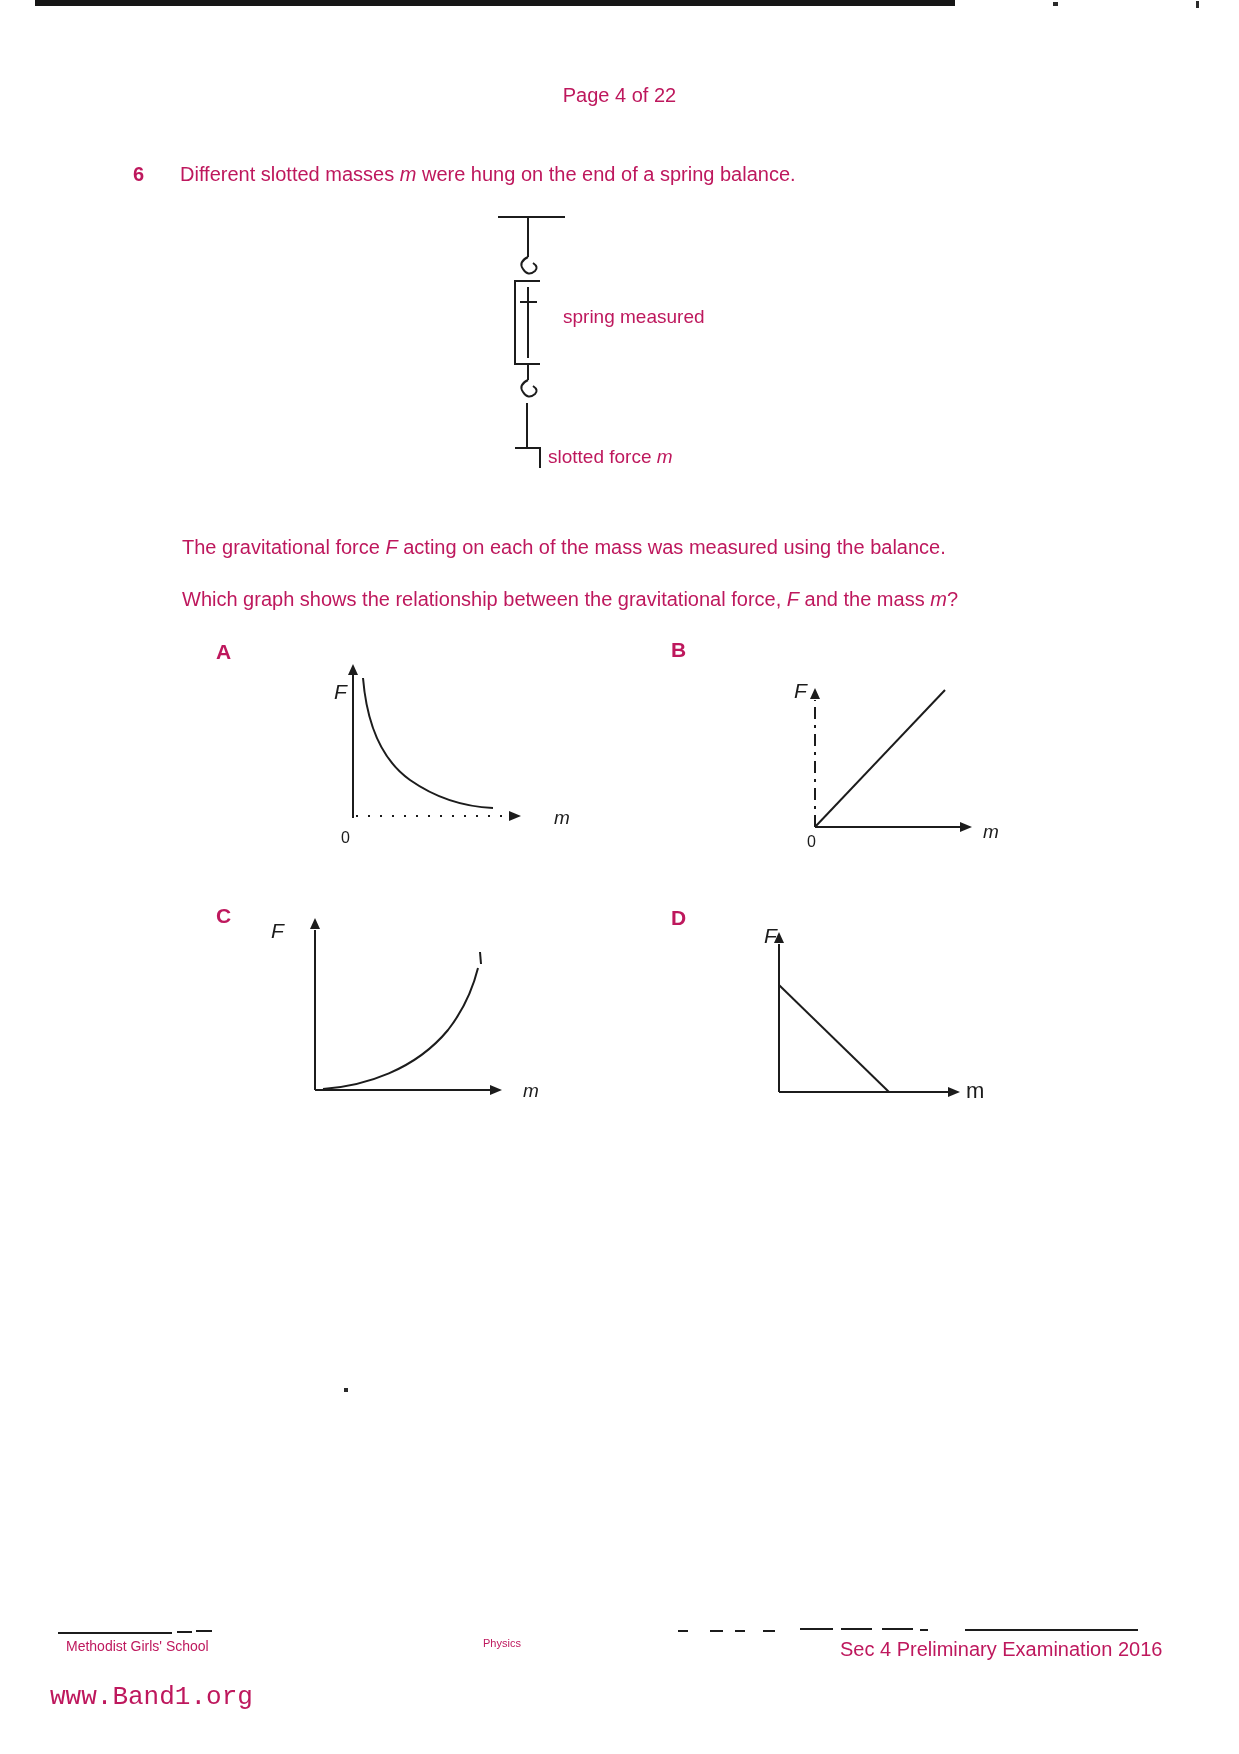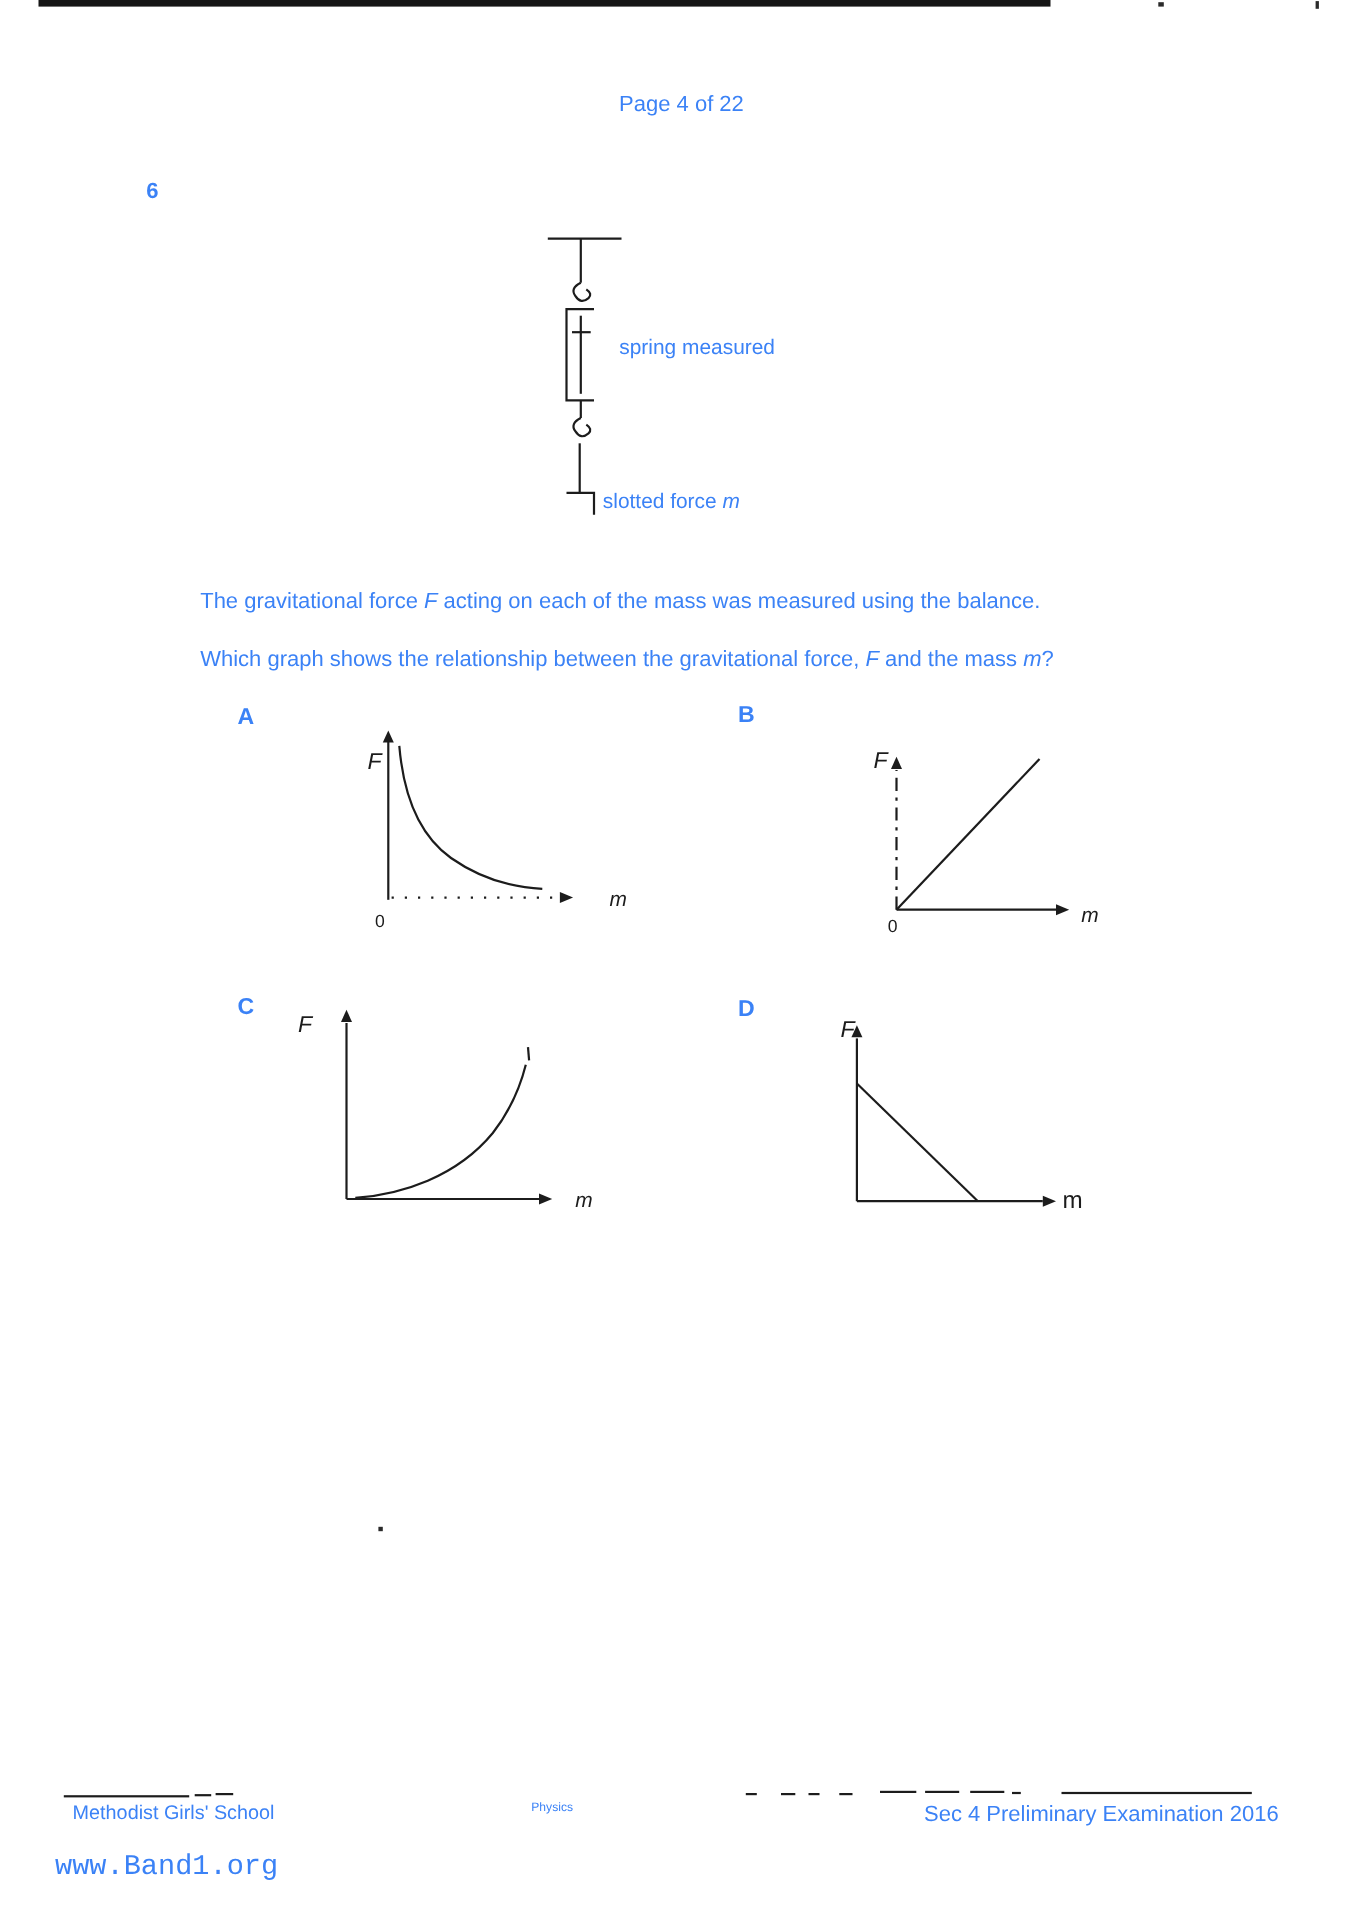--- a/index.html
+++ b/index.html
@@ -1,19 +1,19 @@
 <!DOCTYPE html>
 <html><head>
 <meta charset="utf-8">
 <style>
   * { margin:0; padding:0; box-sizing:border-box; }
   html,body { background:#ffffff; }
   .page {
     position:relative; width:1239px; height:1754px; background:#ffffff;
-    font-family:"Liberation Sans", sans-serif; color:#3b82f6; overflow:hidden;
+    font-family:"Liberation Sans", sans-serif; color:#be185d; overflow:hidden;
   }
   .abs { position:absolute; }
   .txt { font-size:20px; white-space:nowrap; line-height:1.15; }
   .small { font-size:19px; white-space:nowrap; }
   .qnum { font-weight:bold; font-size:20px; }
   .letter { font-weight:bold; font-size:21px; }
   .var { font-style:italic; }
   .center { left:0; width:100%; text-align:center; }
   .bar { background:#161616; }
   .speck { background:#2a2a2a; }
@@ -33,20 +33,23 @@
   <div class="abs bar" style="left:35px;top:0;width:920px;height:6px;"></div>
   <div class="abs speck" style="left:1053px;top:2px;width:5px;height:4px;"></div>
   <div class="abs speck" style="left:1196px;top:1px;width:3px;height:7px;"></div>
   <div class="abs speck" style="left:344px;top:1388px;width:4px;height:4px;"></div>
 
   <div class="abs center txt" style="top:84px;">
     <span>Page 4 of 22</span>
   </div>
 
   <div class="abs qnum" style="left:133px;top:163px;">6</div>
+  <div class="abs txt" style="left:180px;top:163px;">
+    <span>Different slotted masses </span><span class="var">m</span><span> were hung on the end of a spring balance.</span>
+  </div>
 
   <svg class="abs" style="left:480px;top:210px;" width="120" height="270" viewBox="0 0 120 270">
     <line class="stroke" x1="18" y1="7" x2="85" y2="7"></line>
     <line class="stroke" x1="48" y1="7" x2="48" y2="47"></line>
     <path class="stroke" d="M48,47 q-10,5 -5,12 q5,8 12,2 q4,-4 -2,-8"></path>
     <path class="stroke" d="M60,71 L35,71 L35,154 L60,154"></path>
     <line class="stroke" x1="48" y1="77" x2="48" y2="148"></line>
     <line class="stroke" x1="40" y1="92" x2="57" y2="92"></line>
     <line class="stroke" x1="48" y1="154" x2="48" y2="170"></line>
     <path class="stroke" d="M48,170 q-10,5 -5,12 q5,8 12,2 q4,-4 -2,-8"></path>
@@ -120,19 +123,19 @@
   <div class="abs footline" style="left:678px;top:1630px;width:10px;"></div>
   <div class="abs footline" style="left:710px;top:1630px;width:13px;"></div>
   <div class="abs footline" style="left:735px;top:1630px;width:10px;"></div>
   <div class="abs footline" style="left:763px;top:1630px;width:12px;"></div>
   <div class="abs footline" style="left:800px;top:1628px;width:33px;"></div>
   <div class="abs footline" style="left:841px;top:1628px;width:31px;"></div>
   <div class="abs footline" style="left:882px;top:1628px;width:31px;"></div>
   <div class="abs footline" style="left:920px;top:1629px;width:8px;"></div>
   <div class="abs footline" style="left:965px;top:1629px;width:173px;"></div>
 
-  <div class="abs small" style="left:66px;top:1638px;font-size:18px;">Methodist Girls' School</div>
+  <div class="abs small" style="left:66px;top:1638px;font-size:14px;">Methodist Girls' School</div>
   <div class="abs small" style="left:483px;top:1637px;font-size:11px;">Physics</div>
   <div class="abs small" style="left:840px;top:1638px;font-size:20px;">Sec 4 Preliminary Examination 2016</div>
 
   <div class="abs watermark" style="left:50px;top:1682px;font-family:Liberation Mono, monospace;">www.Band1.org</div>
 
 </div>
 
 </body></html>

